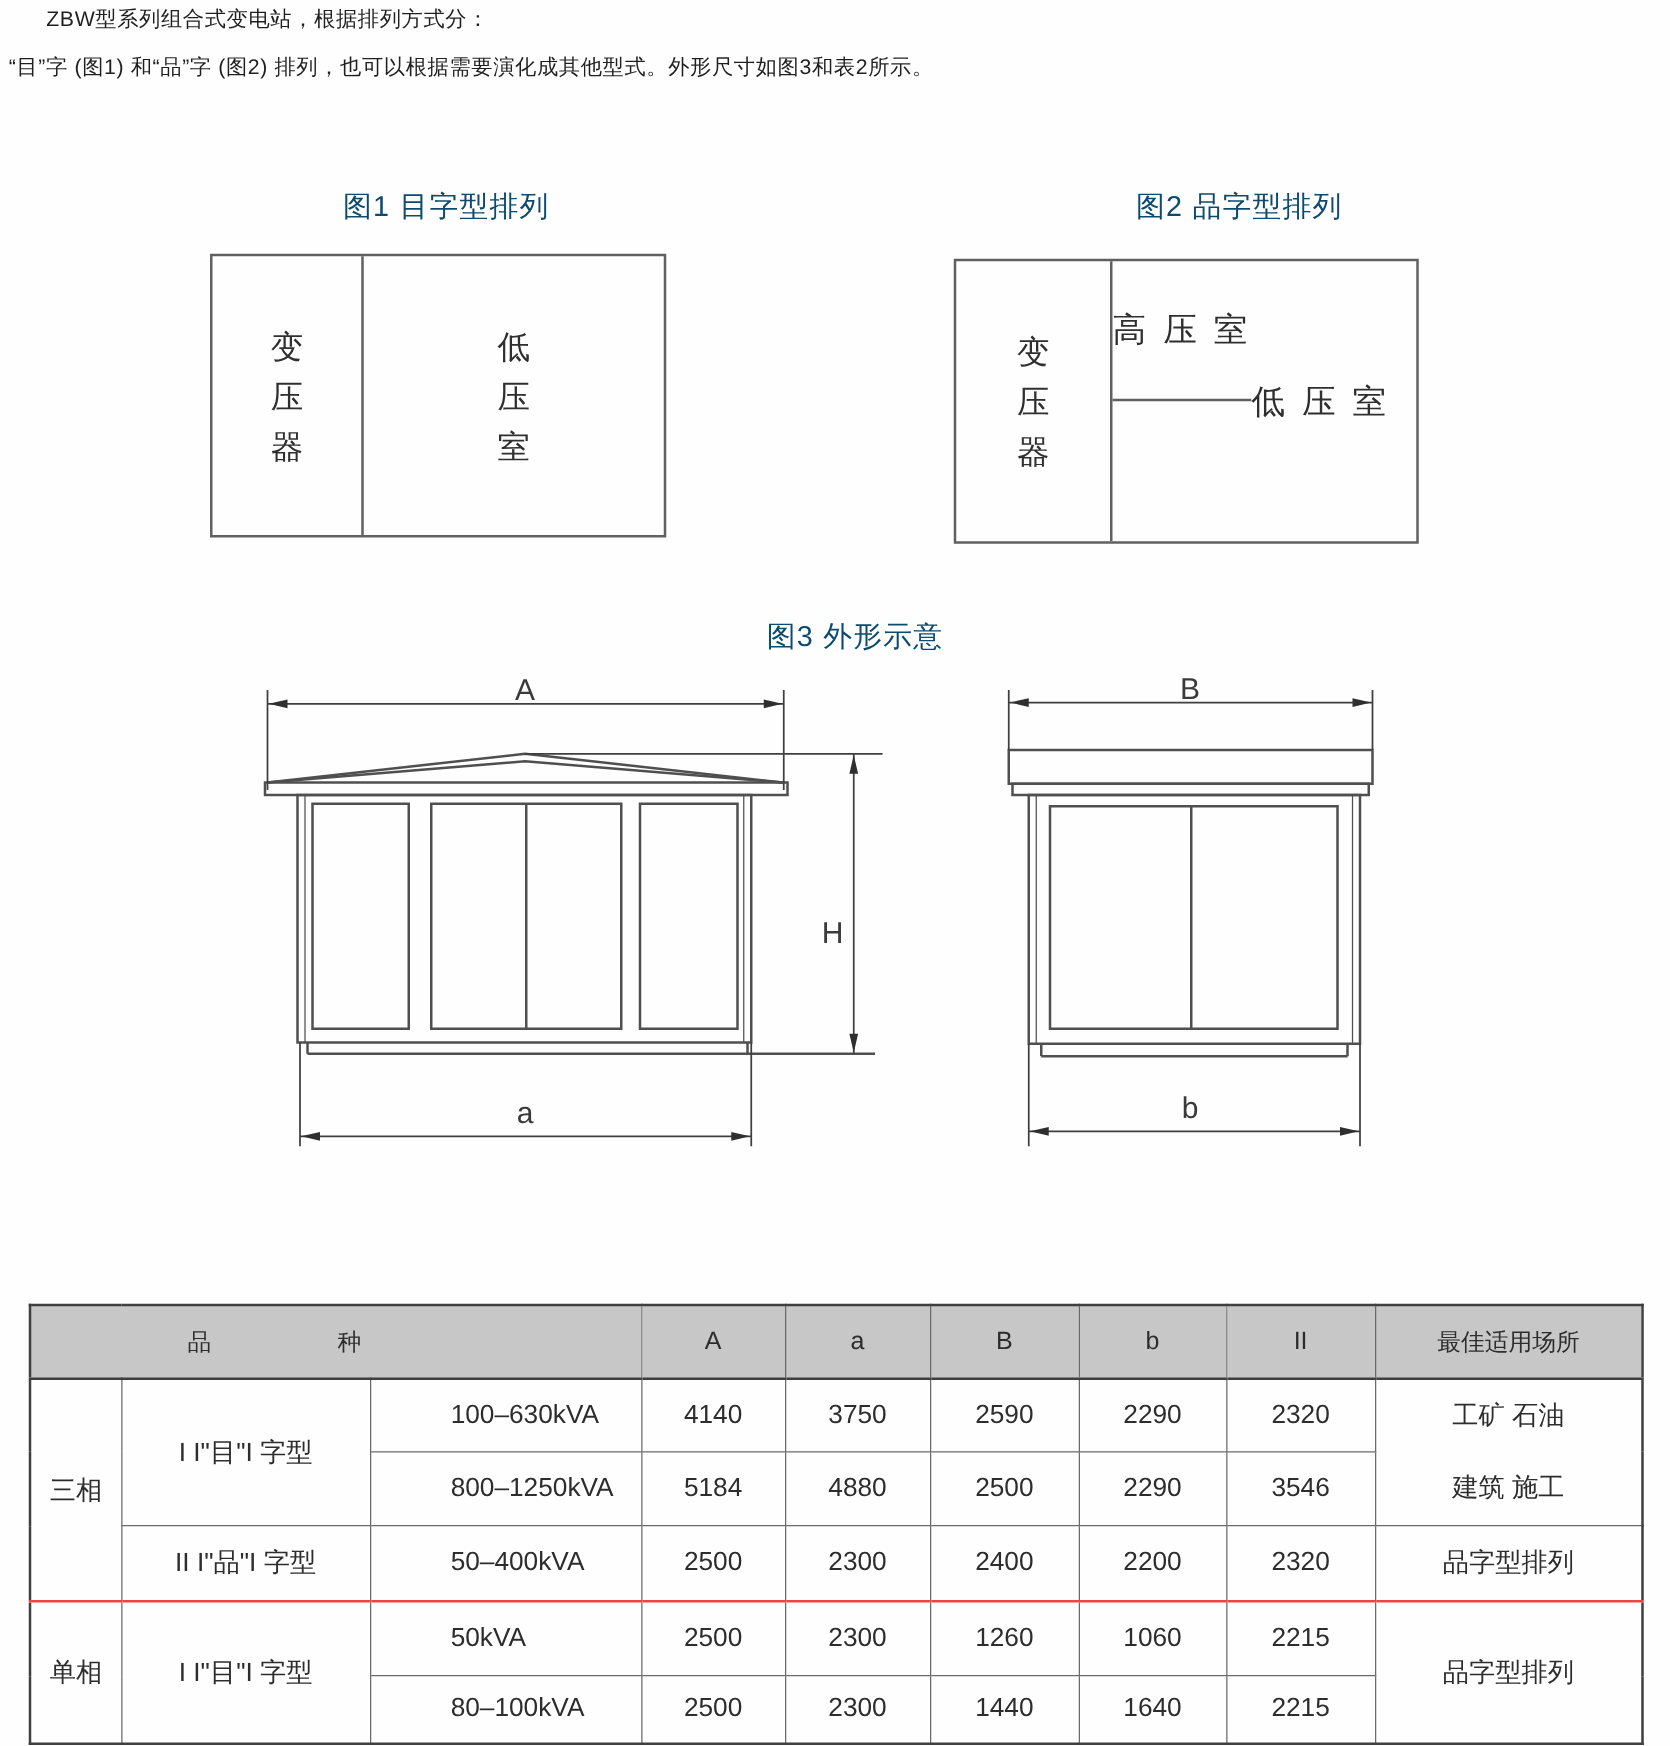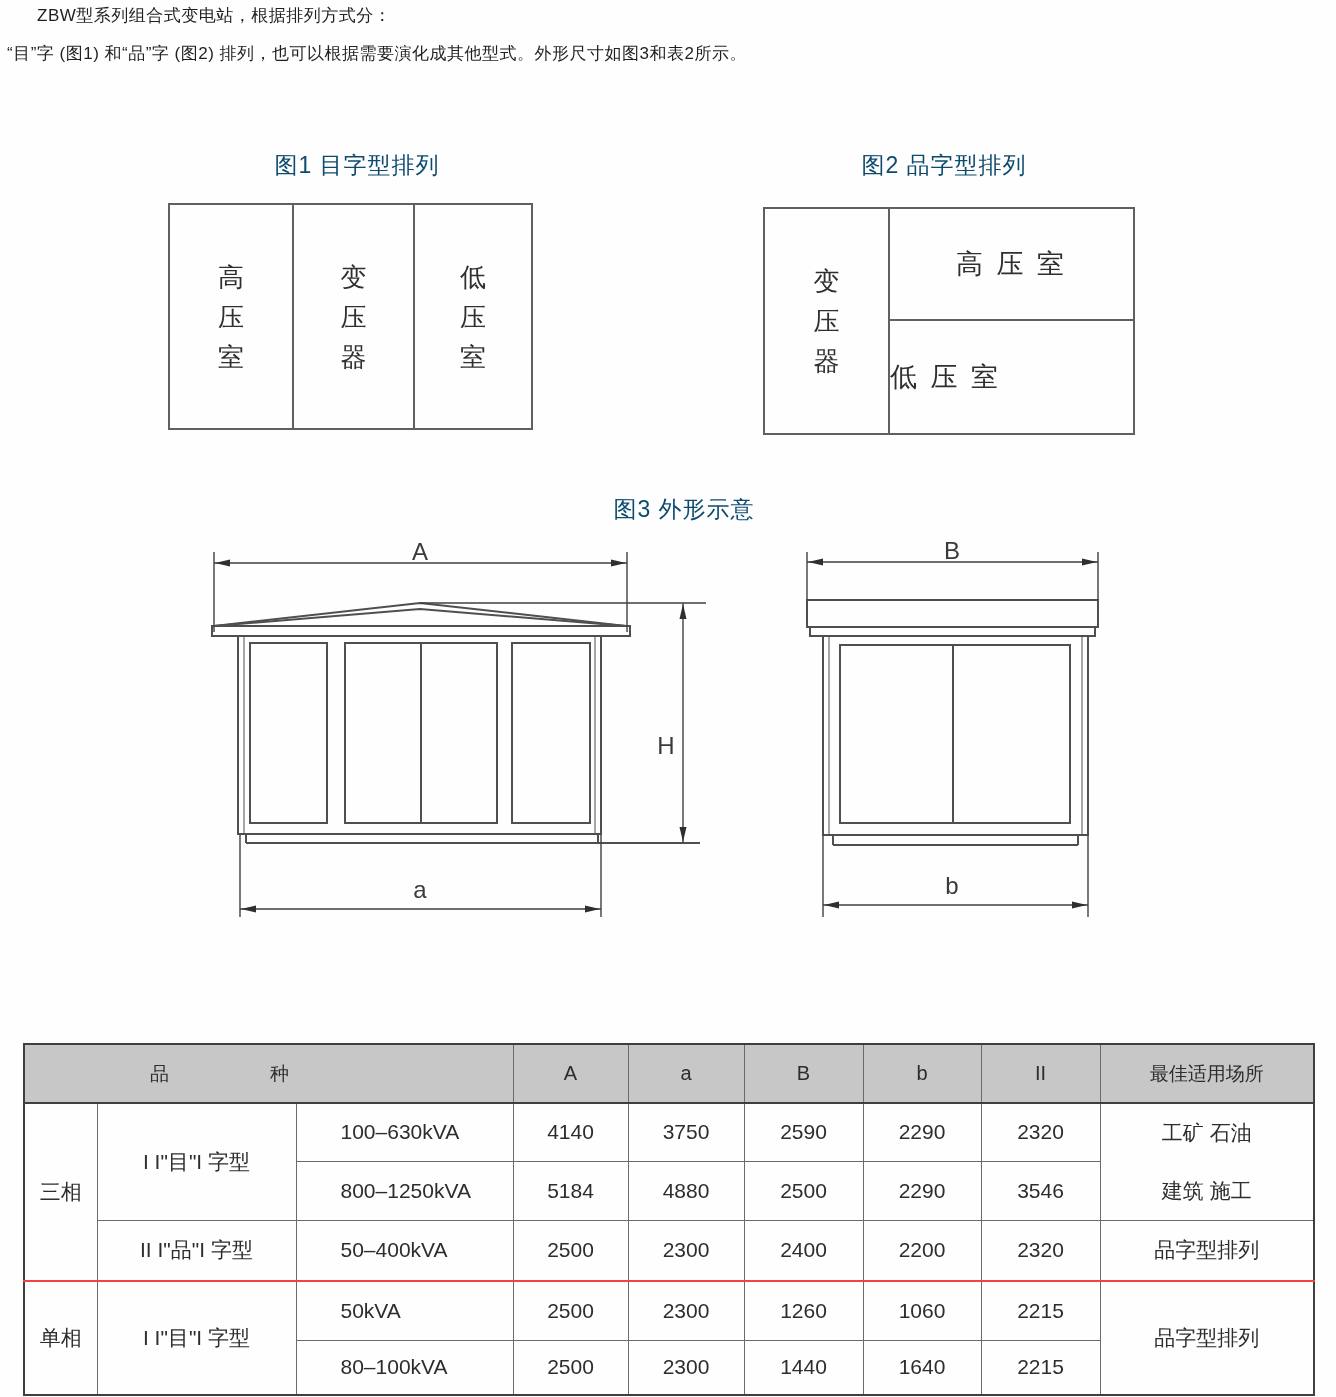--- a/index.html
+++ b/index.html
@@ -3,71 +3,68 @@
 <meta charset="utf-8">
 <style>
   html,body{margin:0;padding:0;background:#ffffff;}
   .page{position:relative;width:1336px;height:1397px;background:#fefefe;overflow:hidden;
         font-family:"Liberation Sans","DejaVu Sans",sans-serif;color:#2b2b2b;}
   .intro{position:absolute;margin:0;font-size:17px;color:#1f1f1f;letter-spacing:0.5px;white-space:nowrap;}
   .intro.l1{left:3px;top:4px;margin-left:34px;}
   .intro.l2{left:7px;top:42px;}
   .figtitle{position:absolute;width:260px;text-align:center;font-size:23px;color:#0c4a6e;letter-spacing:1px;}
   .ft1{left:227px;top:150px;}
-  .ft2{left:814px;top:150px;}
+  .ft2{left:814px;top:150px;text-align:right;}
   .ft3{left:554px;top:494px;}
   
   .fig1box{position:absolute;left:168px;top:203px;width:365px;height:227px;
            border:2px solid #606060;box-sizing:border-box;display:flex;}
   .fig1box .cell{display:flex;align-items:center;justify-content:center;}
   .fig1box .c1{width:122px;border-right:2px solid #606060;}
   .fig1box .c2{width:119px;border-right:2px solid #606060;}
   .fig1box .c3{flex:1;}
   .vtext{width:30px;font-size:26px;line-height:40px;color:#2f2f2f;text-align:center;word-break:break-all;}
   
   .fig2box{position:absolute;left:763px;top:207px;width:372px;height:228px;
            border:2px solid #606060;box-sizing:border-box;display:flex;}
   .fig2box .left{width:123px;border-right:2px solid #606060;display:flex;align-items:center;justify-content:center;}
-  .fig2box .right{flex:1;display:flex;flex-direction:column;}
+  .fig2box .right{flex:1;display:flex;flex-direction:row;}
   .fig2box .rtop{height:110px;border-bottom:2px solid #606060;display:flex;align-items:center;justify-content:center;}
   .fig2box .rbottom{flex:1;display:flex;align-items:center;}
   .hlabel{font-size:27px;color:#2f2f2f;letter-spacing:3px;white-space:pre;}
   
   .drawing{position:absolute;left:0;top:470px;}
   .drawing text{font-family:"Liberation Sans","DejaVu Sans",sans-serif;fill:#3a3a3a;font-size:24px;}
   
   .spec{position:absolute;left:23px;top:1043px;width:1290px;border-collapse:collapse;table-layout:fixed;
         border:2px solid #3f3f3f;}
   .spec td,.spec th{border:1px solid #6a6a6a;text-align:center;vertical-align:middle;
         font-weight:normal;font-size:21px;color:#2d2d2d;padding:0;overflow:hidden;}
   .spec tr.hdr th{background:#c7c7c7;border-bottom:2px solid #3f3f3f;font-size:20px;}
   .spec tr.hdr th.cjk{font-size:19px;}
-  .spec td.cap{text-align:left;padding-left:44px;}
+  .spec td.cap{text-align:left;padding-left:64px;}
   .spec tr.grouptop td{border-top:2px solid #ef4444;}
   .cat{display:flex;}
   .cat span:first-child{margin-left:125px;}
   .cat span:last-child{margin-left:101px;}
   .place2 div{line-height:58px;}
 </style>
 </head>
 <body>
 
 <div class="page">
 
   <p class="intro l1">ZBW型系列组合式变电站，根据排列方式分：</p>
   <p class="intro l2">“目”字 (图1) 和“品”字 (图2) 排列，也可以根据需要演化成其他型式。外形尺寸如图3和表2所示。</p>
 
   <div class="figtitle ft1">图1 目字型排列</div>
   <div class="figtitle ft2">图2 品字型排列</div>
   <div class="figtitle ft3">图3 外形示意</div>
 
   <div class="fig1box">
-    <div class="cell c1">
-      <div class="vtext">高压室</div>
-    </div>
     <div class="cell c2">
       <div class="vtext">变压器</div>
     </div>
     <div class="cell c3">
       <div class="vtext">低压室</div>
     </div>
   </div>
 
   <div class="fig2box">
     <div class="left">

